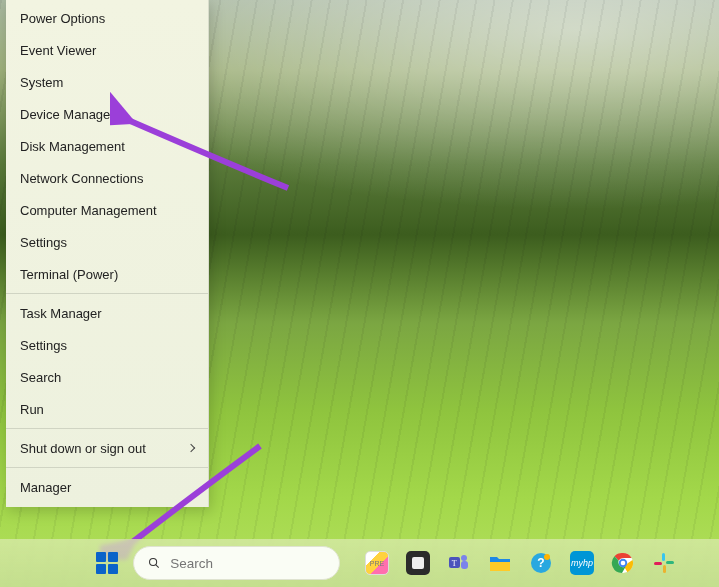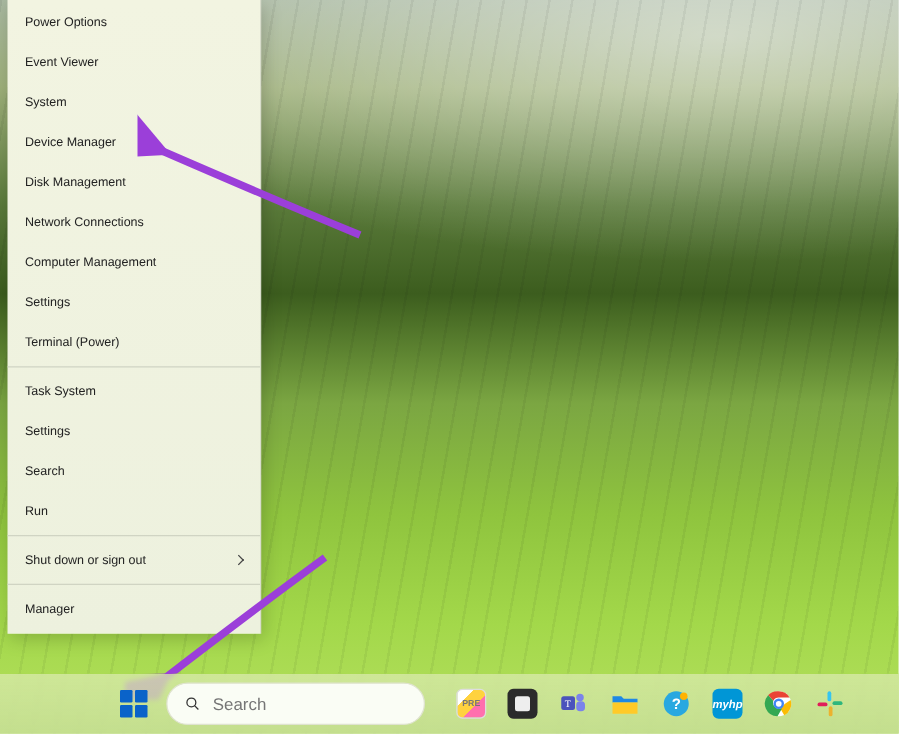--- a/index.html
+++ b/index.html
@@ -28,21 +28,21 @@
     width: 203px;
     background: linear-gradient(180deg, #f2f4e1 0%, #edf1de 100%);
     border-right: 1px solid #d8dccb;
     box-shadow: 2px 4px 14px rgba(0,0,0,0.18);
     padding: 2px 0 4px 0;
   }
   .winx-item {
     display: flex; align-items: center; justify-content: space-between;
     height: 32px;
     padding: 0 14px;
-    font-size: 10px;
+    font-size: 13px;
     color: #222;
     cursor: default;
   }
   .winx-sep { height: 1px; background: #d0d4c3; margin: 3px 0; }
   .chev {
     width: 6px; height: 6px;
     border-top: 1.5px solid #444;
     border-right: 1.5px solid #444;
     transform: rotate(45deg);
   }
@@ -96,21 +96,21 @@
     display: flex; align-items: center; gap: 11px;
     margin-left: 14px;
   }
   .tb-icon {
     width: 30px; height: 30px;
     display: flex; align-items: center; justify-content: center;
     border-radius: 4px;
     position: relative;
   }
   .tb-icon svg { width: 24px; height: 24px; }
-  .ic-tile { width:24px; height:24px; border-radius:5px; display:flex; align-items:center; justify-content:center; font-size:9px; font-weight:700; color:#fff; }
+  .ic-tile { width:24px; height:24px; border-radius:5px; display:flex; align-items:center; justify-content:center; font-size:9px; font-weight:400; color:#fff; }
 </style>
 </head>
 <body>
 
 <div class="wallpaper"></div>
 
 <div class="winx-menu" id="winx-menu">
     <div class="winx-item">
       <span>Power Options</span>
     </div>
@@ -133,21 +133,21 @@
       <span>Computer Management</span>
     </div>
     <div class="winx-item">
       <span>Settings</span>
     </div>
     <div class="winx-item">
       <span>Terminal (Power)</span>
     </div>
     <div class="winx-sep"></div>
     <div class="winx-item">
-      <span>Task System</span>
+      <span>Task Manager</span>
     </div>
     <div class="winx-item">
       <span>Settings</span>
     </div>
     <div class="winx-item">
       <span>Search</span>
     </div>
     <div class="winx-item">
       <span>Run</span>
     </div>

